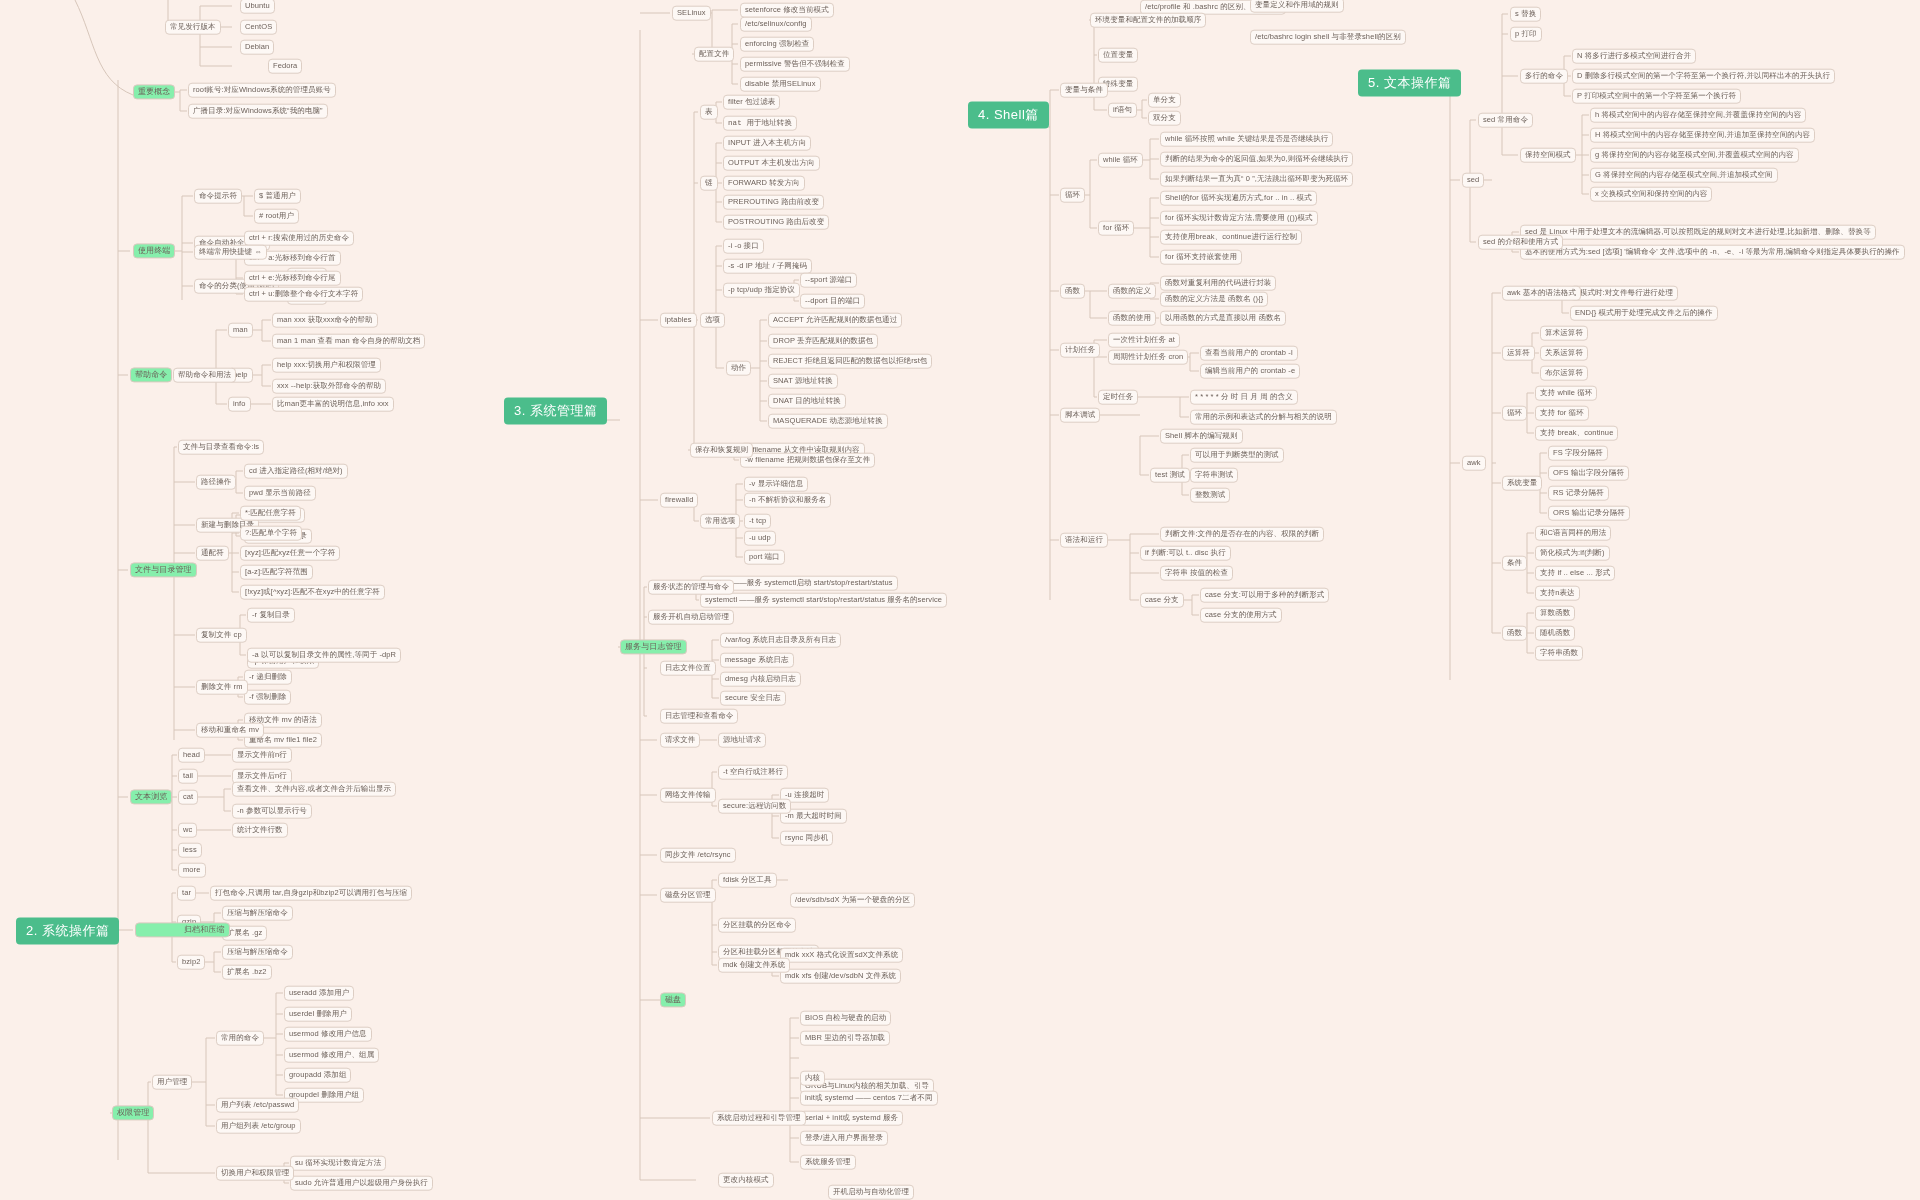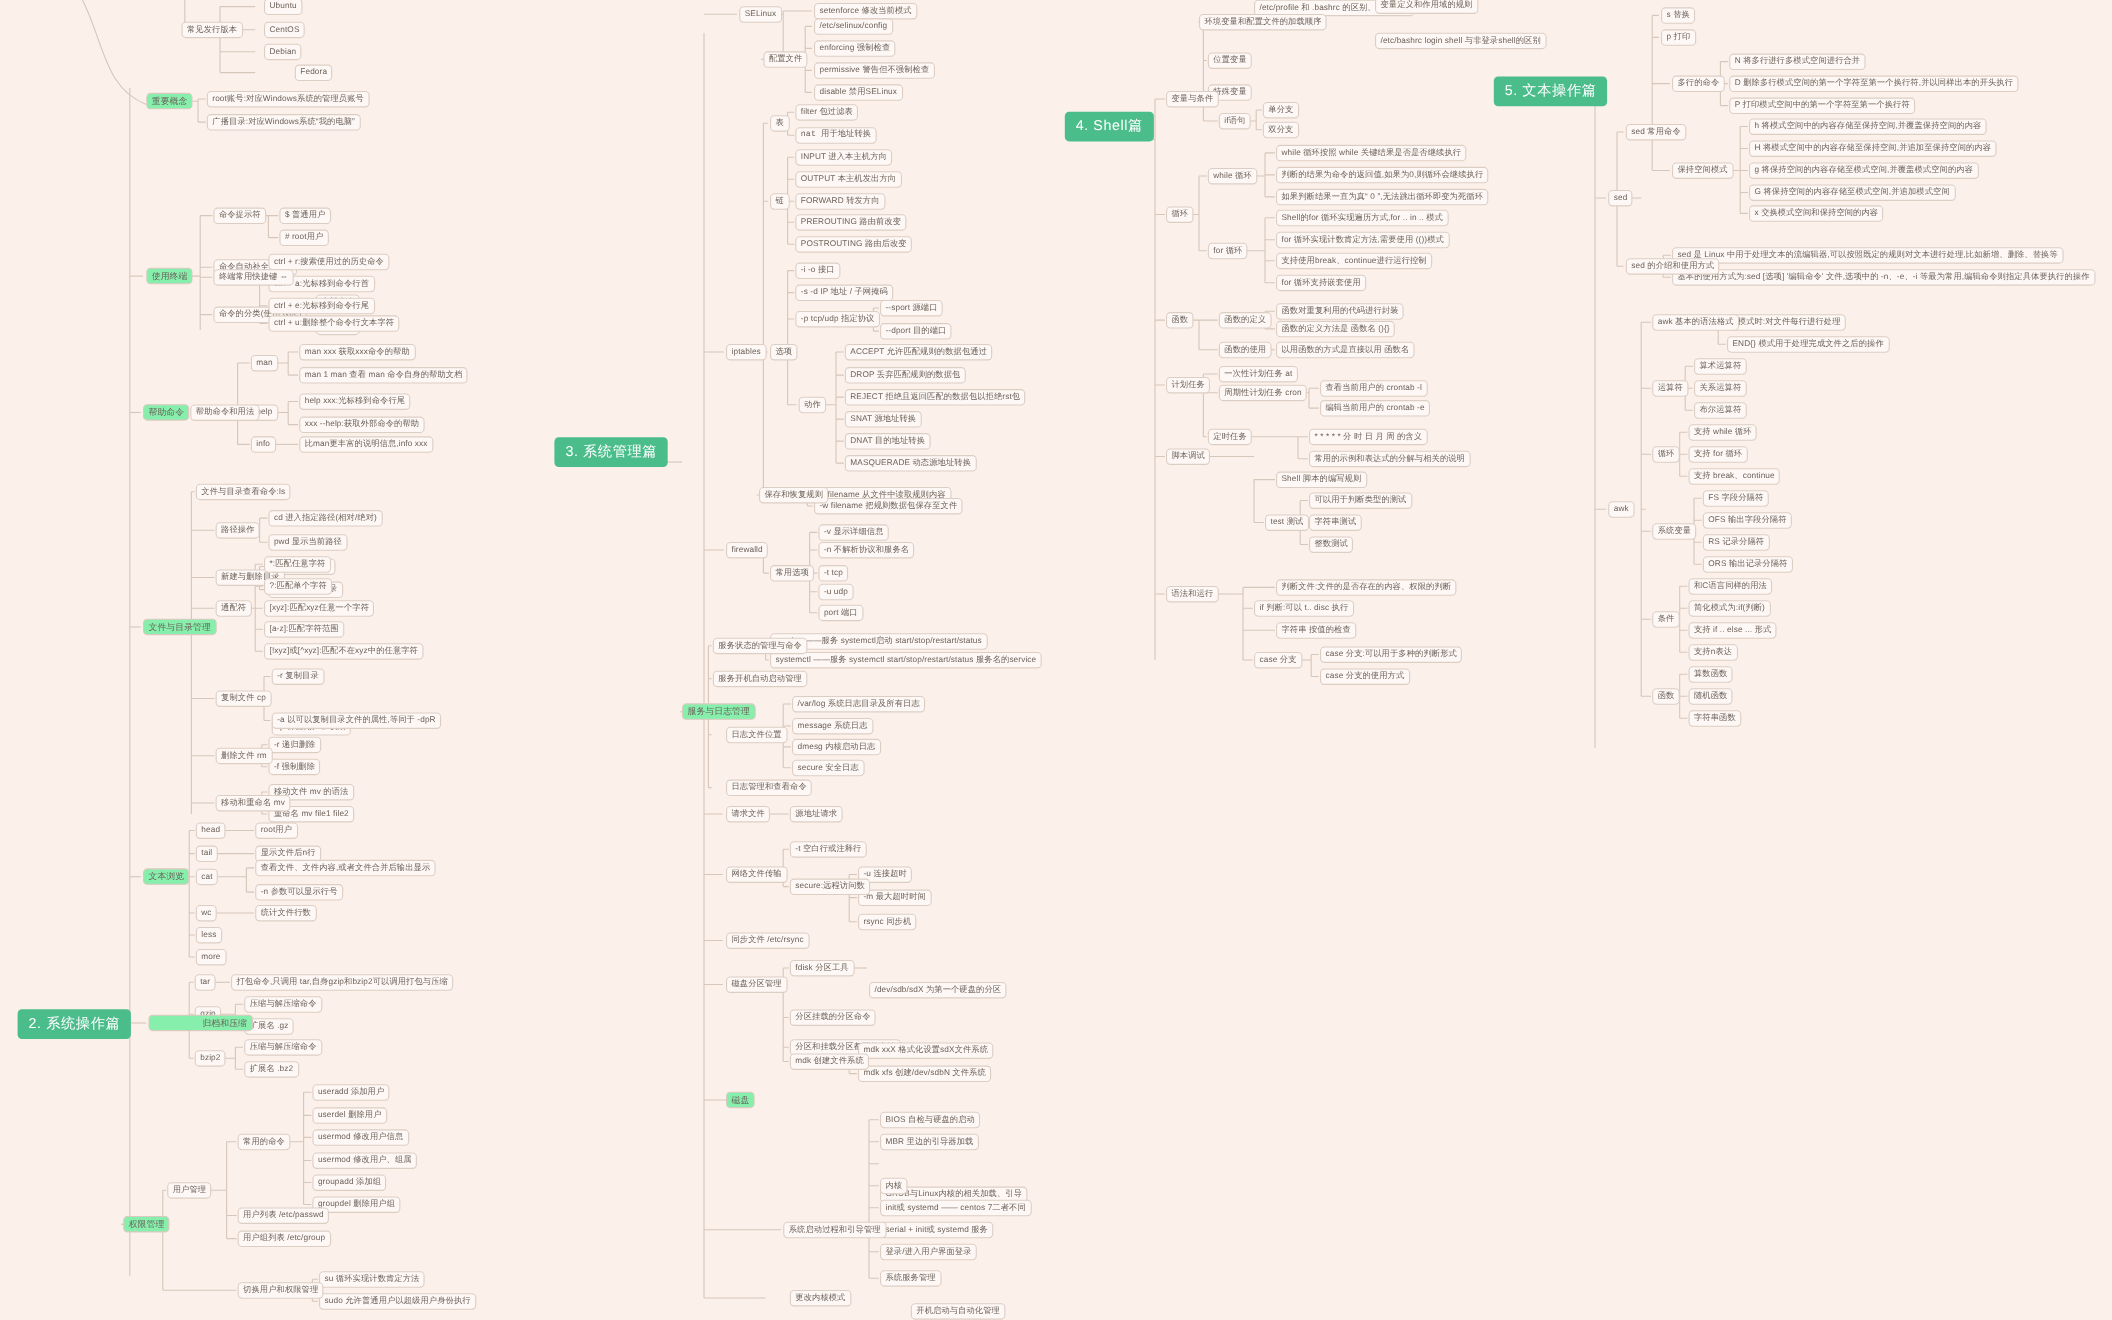--- a/index.html
+++ b/index.html
@@ -195,21 +195,21 @@
       <div class="node plain" style="left: 194px; top: 286px;">命令的分类(使用 type)</div>
       <div class="node plain" style="left: 244px; top: 238px;">ctrl + r:搜索使用过的历史命令</div>
       <div class="node plain" style="left: 244px; top: 258px;">ctrl + a:光标移到命令行首</div>
       <div class="node plain" style="left: 244px; top: 278px;">ctrl + e:光标移到命令行尾</div>
       <div class="node plain" style="left: 244px; top: 294px;">ctrl + u:删除整个命令行文本字符</div>
       <div class="node plain" style="left: 194px; top: 252px;">终端常用快捷键 ⇔</div>
       <div class="node root" style="left: 133px; top: 251px;">使用终端</div>
       <div class="node plain" style="left: 272px; top: 320px;">man xxx 获取xxx命令的帮助</div>
       <div class="node plain" style="left: 272px; top: 341px;">man 1 man 查看 man 命令自身的帮助文档</div>
       <div class="node plain" style="left: 228px; top: 330px;">man</div>
-      <div class="node plain" style="left: 272px; top: 365px;">help xxx:光标移到命令行尾</div>
+      <div class="node plain" style="left: 272px; top: 365px;">help xxx:切换用户和权限管理</div>
       <div class="node plain" style="left: 272px; top: 386px;">xxx --help:获取外部命令的帮助</div>
       <div class="node plain" style="left: 228px; top: 375px;">help</div>
       <div class="node plain" style="left: 228px; top: 404px;">info</div>
       <div class="node plain" style="left: 272px; top: 404px;">比man更丰富的说明信息,info xxx</div>
       <div class="node plain" style="left: 173px; top: 375px;">帮助命令和用法</div>
       <div class="node root" style="left: 130px; top: 375px;">帮助命令</div>
       <div class="node plain" style="left: 178px; top: 447px;">文件与目录查看命令:ls</div>
       <div class="node plain" style="left: 244px; top: 471px;">cd 进入指定路径(相对/绝对)</div>
       <div class="node plain" style="left: 244px; top: 493px;">pwd 显示当前路径</div>
       <div class="node plain" style="left: 196px; top: 482px;">路径操作</div>
@@ -227,21 +227,21 @@
       <div class="node plain" style="left: 247px; top: 655px;">-a 以可以复制目录文件的属性,等同于 -dpR</div>
       <div class="node plain" style="left: 196px; top: 635px;">复制文件 cp</div>
       <div class="node plain" style="left: 244px; top: 677px;">-r 递归删除</div>
       <div class="node plain" style="left: 244px; top: 697px;">-f 强制删除</div>
       <div class="node plain" style="left: 196px; top: 687px;">删除文件 rm</div>
       <div class="node plain" style="left: 244px; top: 720px;">移动文件 mv 的语法</div>
       <div class="node plain" style="left: 244px; top: 740px;">重命名 mv file1 file2</div>
       <div class="node plain" style="left: 196px; top: 730px;">移动和重命名 mv</div>
       <div class="node root" style="left: 130px; top: 570px;">文件与目录管理</div>
       <div class="node plain" style="left: 178px; top: 755px;">head</div>
-      <div class="node plain" style="left: 232px; top: 755px;">root用户</div>
+      <div class="node plain" style="left: 232px; top: 755px;">显示文件前n行</div>
       <div class="node plain" style="left: 178px; top: 776px;">tail</div>
       <div class="node plain" style="left: 232px; top: 776px;">显示文件后n行</div>
       <div class="node plain" style="left: 178px; top: 797px;">cat</div>
       <div class="node plain" style="left: 232px; top: 789px;">查看文件、文件内容,或者文件合并后输出显示</div>
       <div class="node plain" style="left: 232px; top: 811px;">-n 参数可以显示行号</div>
       <div class="node plain" style="left: 178px; top: 830px;">wc</div>
       <div class="node plain" style="left: 232px; top: 830px;">统计文件行数</div>
       <div class="node plain" style="left: 178px; top: 850px;">less</div>
       <div class="node plain" style="left: 178px; top: 870px;">more</div>
       <div class="node root" style="left: 130px; top: 797px;">文本浏览</div>

